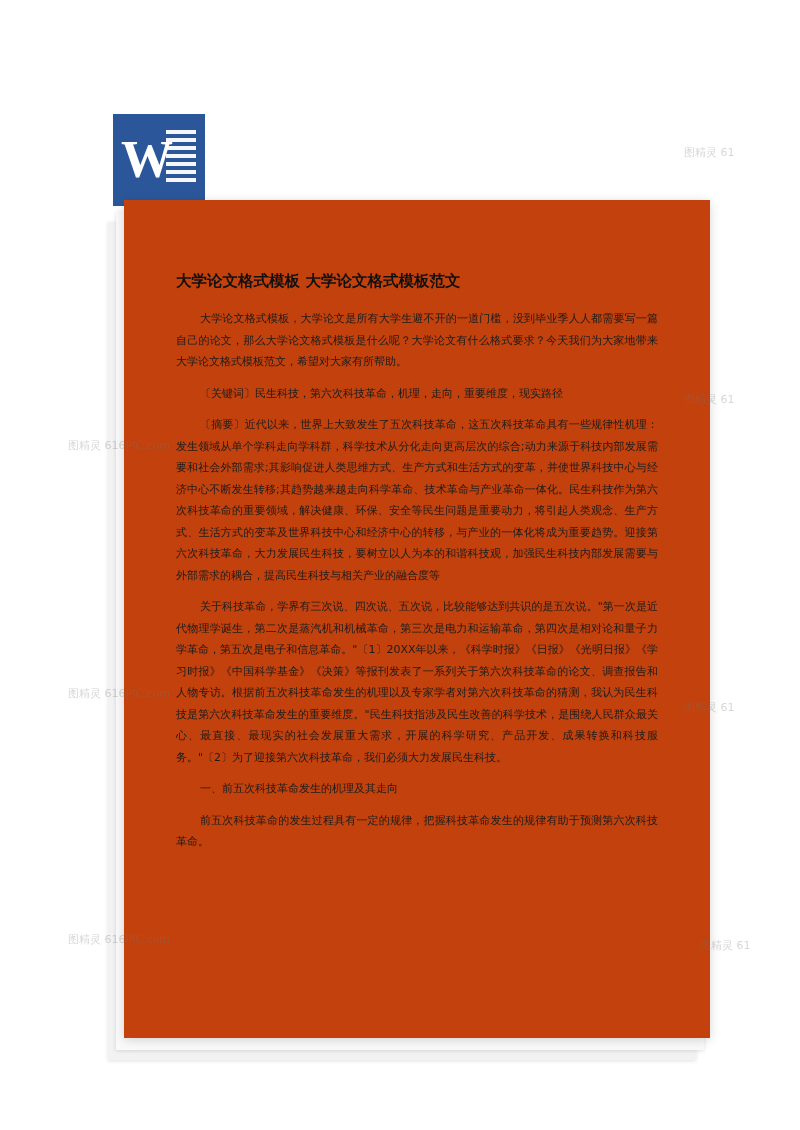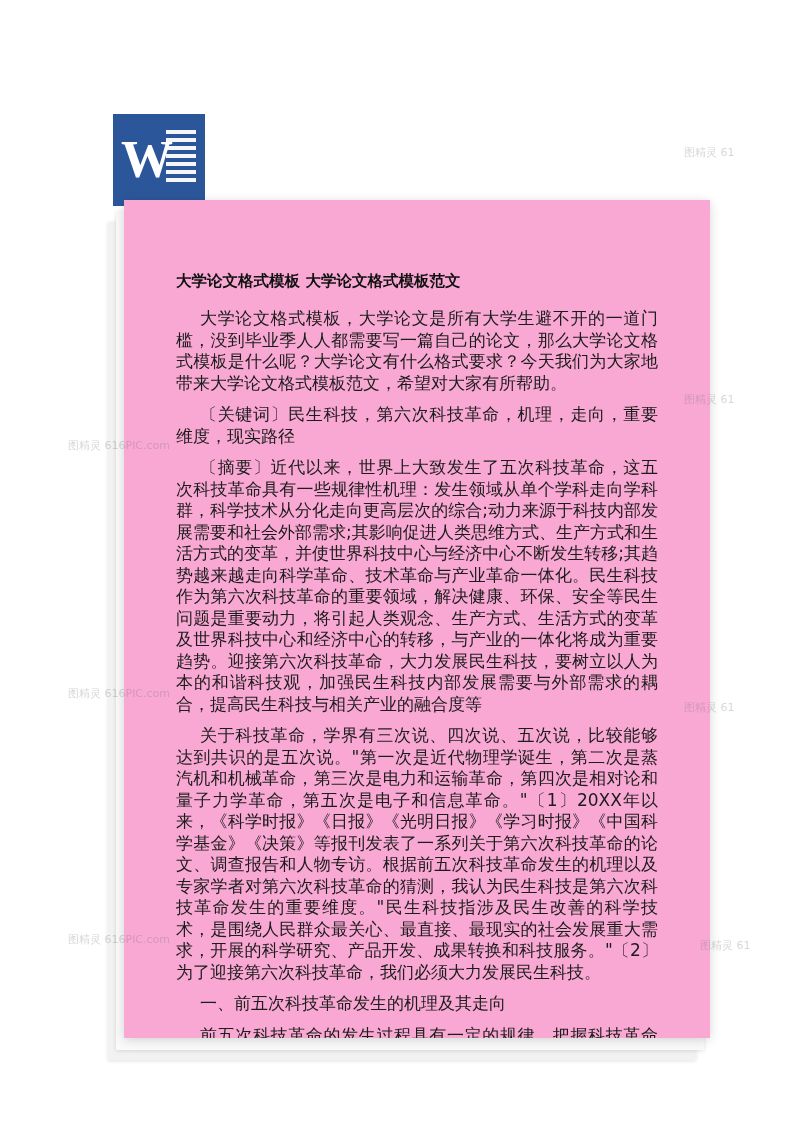--- a/index.html
+++ b/index.html
@@ -104,41 +104,41 @@
     height: 838px;
     background: #fafafa;
     box-shadow: 0 1px 4px rgba(0,0,0,0.12);
   }
   .sheet-front {
     position: absolute;
     left: 24px;
     top: 0px;
     width: 586px;
     height: 838px;
-    background: #f9a8d4;
+    background: #c2410c;
     box-shadow: 0 2px 10px rgba(0,0,0,0.16);
     overflow: hidden;
   }
   .doc-body {
     position: absolute;
     left: 52px;
     top: 70px;
     width: 482px;
     color: #1b1b1b;
     font-family: "DejaVu Sans", sans-serif;
   }
   .doc-heading {
     font-size: 15.5px;
     font-weight: bold;
     line-height: 22px;
     margin: 0 0 16px 0;
     color: #111111;
   }
   .doc-p {
-    font-size: 17px;
+    font-size: 11px;
     line-height: 21.5px;
     margin: 0 0 10px 0;
     text-align: justify;
     text-indent: 24px;
     color: #1c1c1c;
   }
 
   
   .wm {
     position: absolute;

